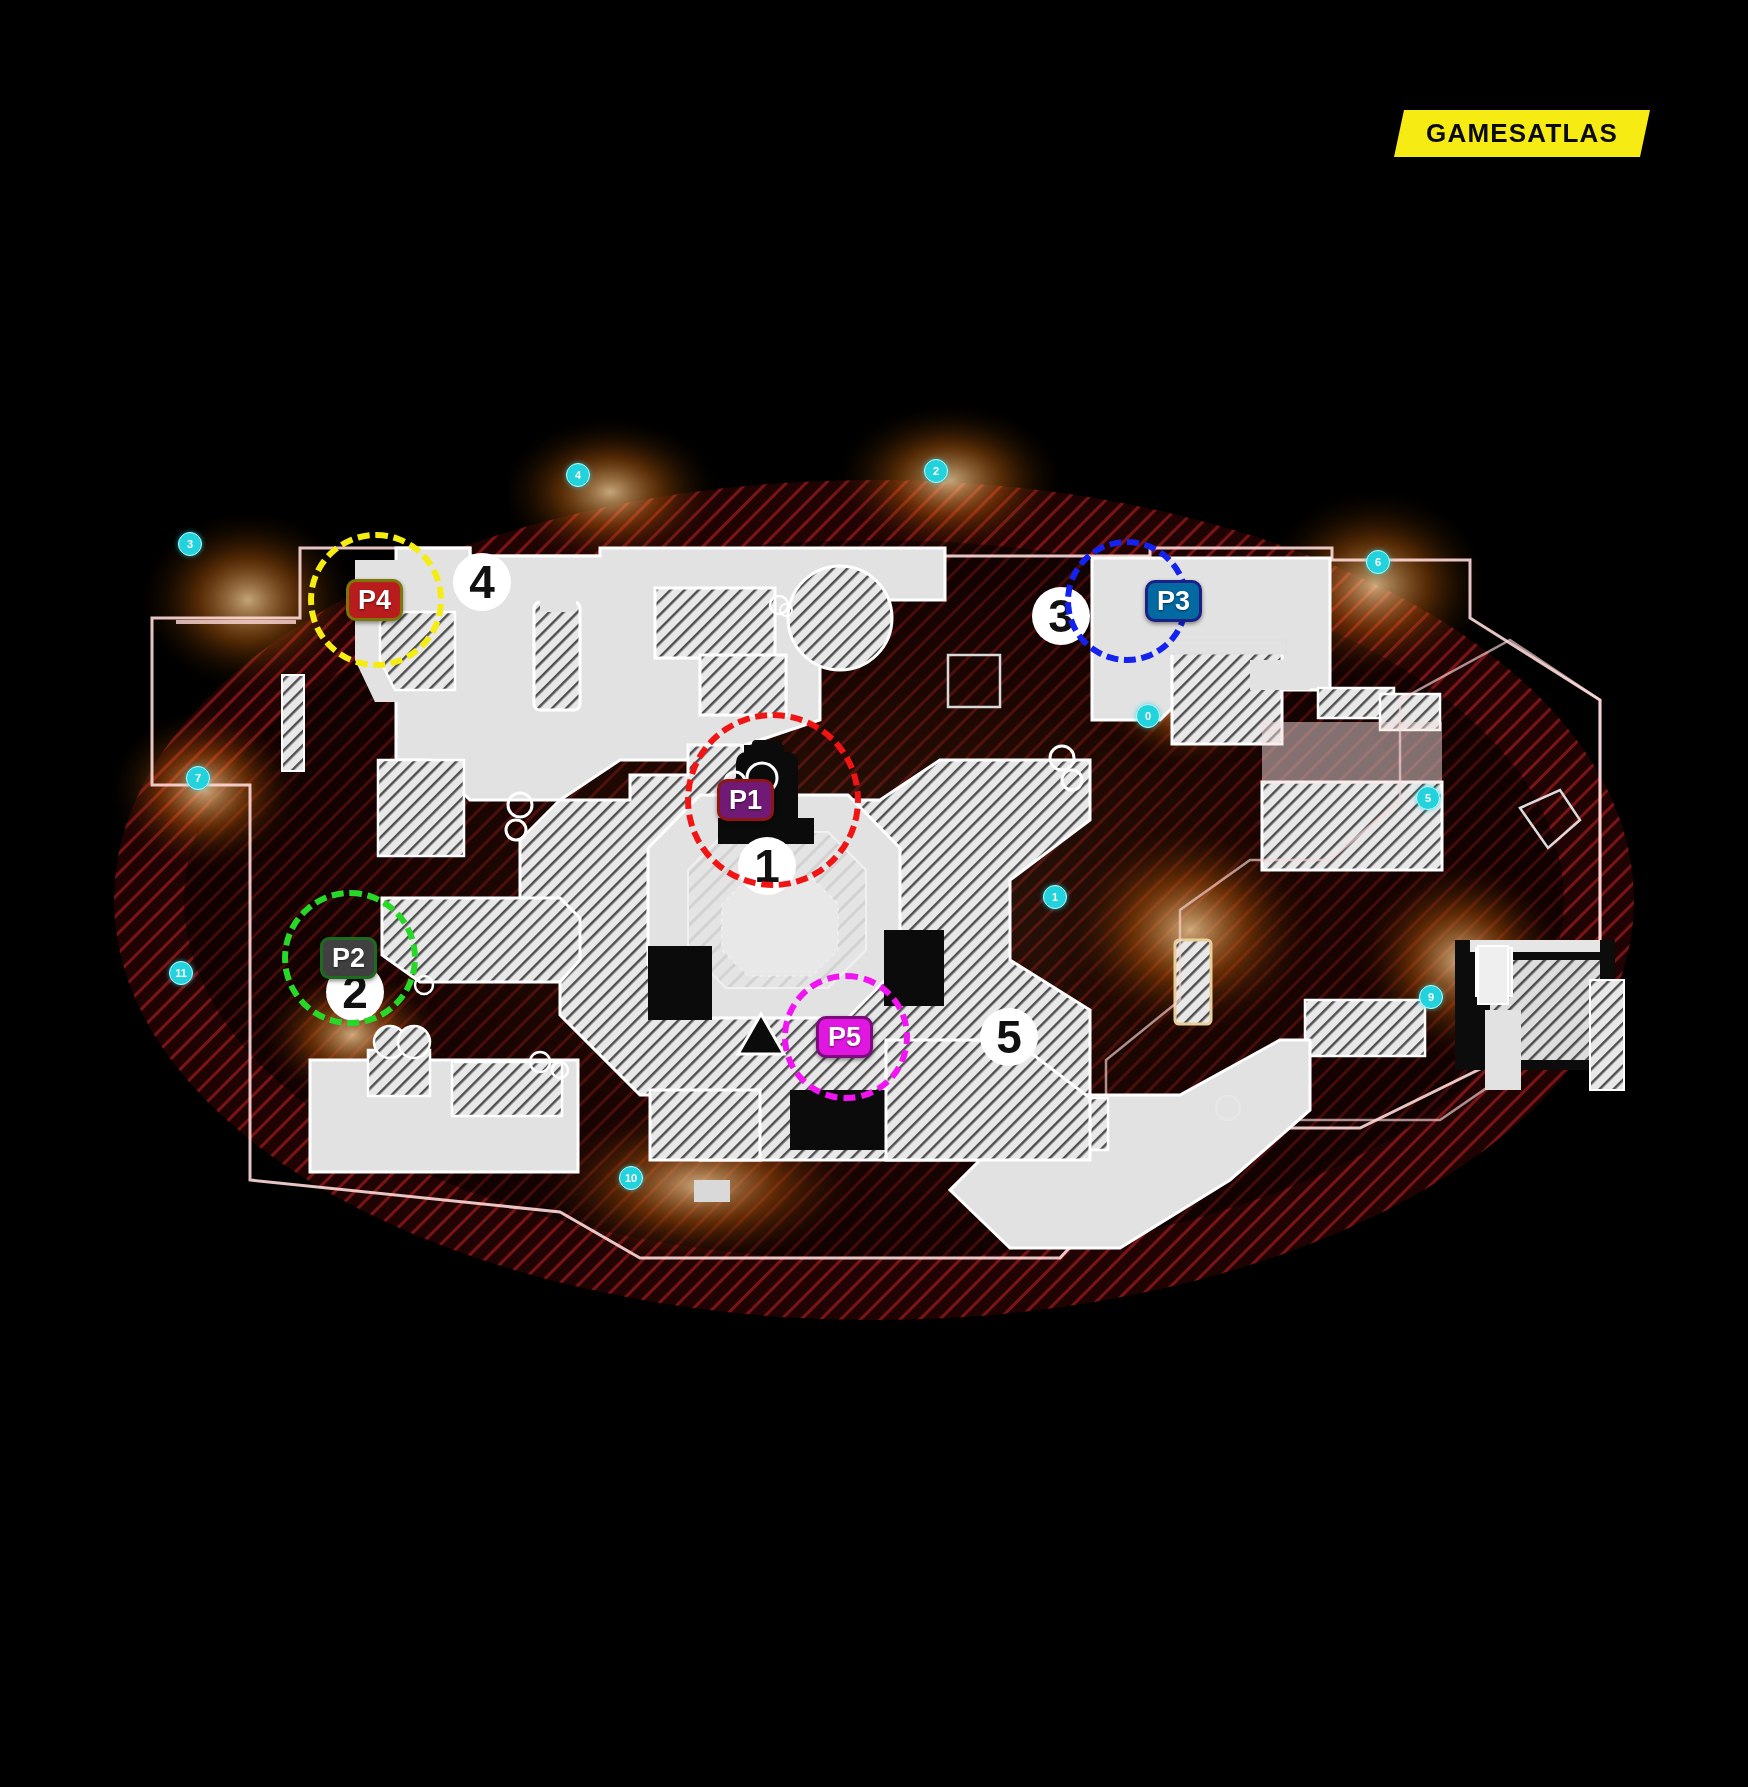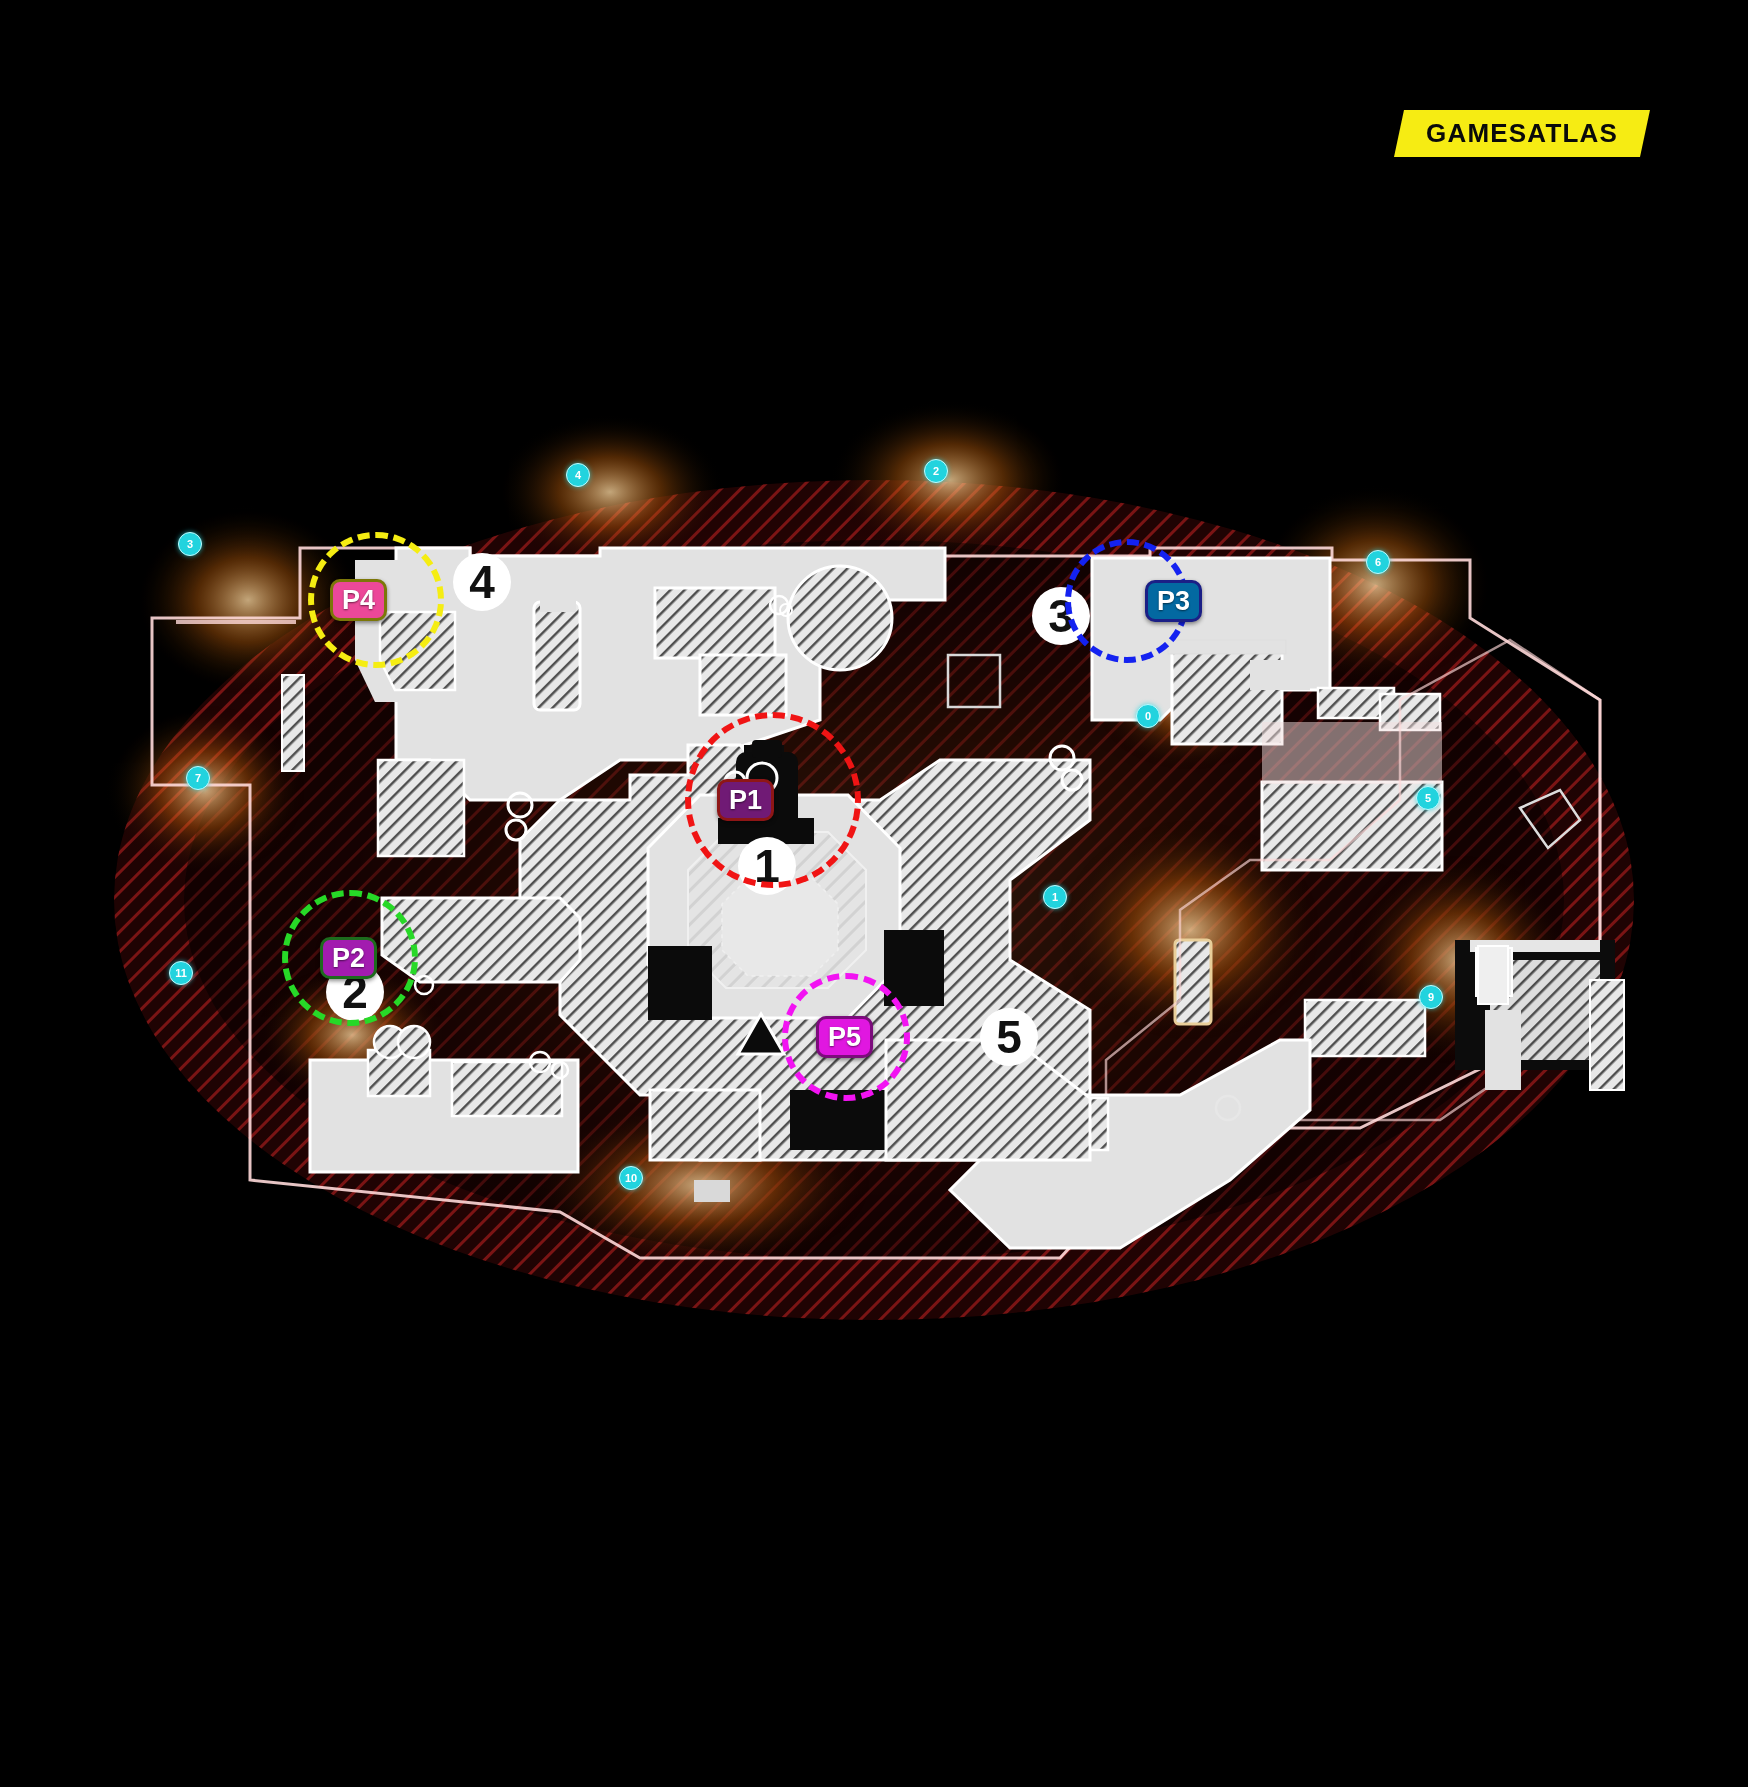--- a/index.html
+++ b/index.html
@@ -258,29 +258,29 @@
     <div class="zonenum" style="left: 326px; top: 963px;">2</div>
     <div class="zonenum" style="left: 1032px; top: 587px;">3</div>
     <div class="zonenum" style="left: 453px; top: 553px;">4</div>
     <div class="zonenum" style="left: 980px; top: 1008px;">5</div>
     <div class="pmarker" style="left: 0px; top: 0px;">
       <div class="pring" style="left: 685px; top: 712px; width: 176px; height: 176px; border: 6px dashed rgb(240, 20, 20);"></div>
       <div class="plabel" style="background: #701a75; border-color: rgb(142, 22, 22); left: 717px; top: 779px;">P1</div>
     </div>
     <div class="pmarker" style="left: 0px; top: 0px;">
       <div class="pring" style="left: 282px; top: 890px; width: 136px; height: 136px; border: 6px dashed rgb(39, 217, 39);"></div>
-      <div class="plabel" style="background: #a21caf; border-color: rgb(29, 107, 29); left: 320px; top: 937px;">P2</div>
+      <div class="plabel" style="background: #404040; border-color: rgb(29, 107, 29); left: 320px; top: 937px; border-radius: 9px;">P2</div>
     </div>
     <div class="pmarker" style="left: 0px; top: 0px;">
       <div class="pring" style="left: 1065px; top: 539px; width: 124px; height: 124px; border: 6px dashed rgb(20, 34, 240);"></div>
       <div class="plabel" style="background: #0369a1; border-color: rgb(27, 31, 134); left: 1097px; top: 580px; margin-left: 48px;">P3</div>
     </div>
     <div class="pmarker" style="left: 0px; top: 0px;">
       <div class="pring" style="left: 308px; top: 532px; width: 136px; height: 136px; border: 6px dashed rgb(245, 237, 18);"></div>
-      <div class="plabel" style="background: #ec4899; border-color: rgb(124, 119, 8); left: 330px; top: 579px;">P4</div>
+      <div class="plabel" style="background: #b91c1c; border-color: rgb(124, 119, 8); left: 346px; top: 579px;">P4</div>
     </div>
     <div class="pmarker" style="left: 0px; top: 0px;">
       <div class="pring" style="left: 782px; top: 973px; width: 128px; height: 128px; border: 6px dashed rgb(242, 19, 242);"></div>
       <div class="plabel" style="background: rgb(224, 23, 224); border-color: rgb(124, 12, 124); left: 816px; top: 1016px; text-align: right;">P5</div>
     </div>
     <div class="spawn" style="left: 1136px; top: 704px;">0</div>
     <div class="spawn" style="left: 1043px; top: 885px;">1</div>
     <div class="spawn" style="left: 924px; top: 459px;">2</div>
     <div class="spawn" style="left: 178px; top: 532px;">3</div>
     <div class="spawn" style="left: 566px; top: 463px;">4</div>

